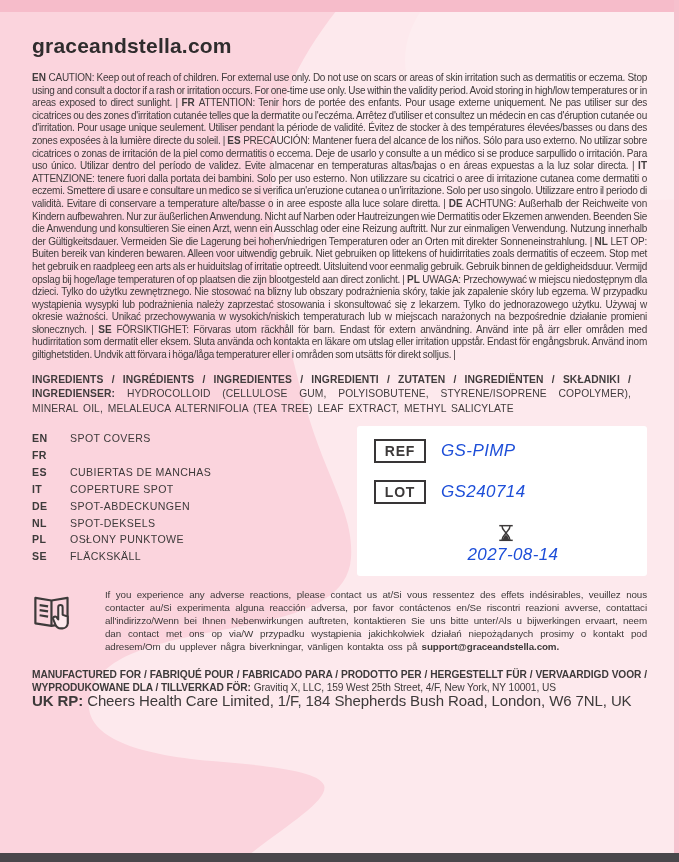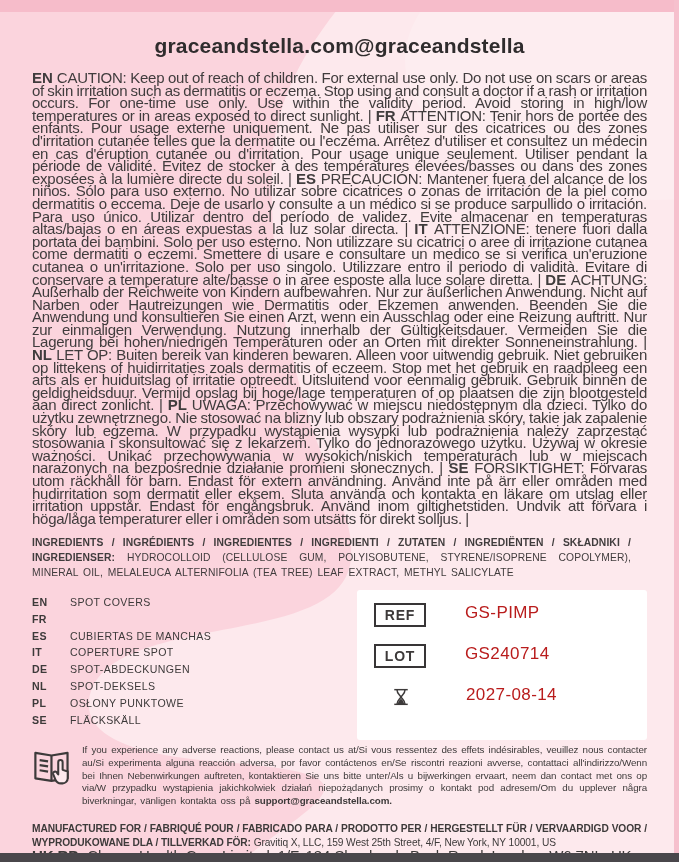--- a/index.html
+++ b/index.html
@@ -4,41 +4,41 @@
 <style>
   html,body{margin:0;padding:0;background:#fff;}
   .label{
     position:relative;width:679px;height:862px;overflow:hidden;
     font-family:"Liberation Sans","DejaVu Sans",sans-serif;
     color:#3d3a3a;background:#fbd4dd;
   }
   .bg{position:absolute;inset:0;z-index:0;}
   .content{position:absolute;inset:0;z-index:1;box-sizing:border-box;
     padding:24px 32px 0 32px;height:100%;overflow:hidden;}
-  .hdr{display:flex;justify-content:center;align-items:baseline;margin-top:10px;}
+  .hdr{display:flex;justify-content:space-between;align-items:baseline;margin-top:10px;}
   .hdr .site,.hdr .handle{font-size:21px;font-weight:700;letter-spacing:.2px;color:#2f2c2d;}
-  .caution{margin:14px 0 0 0;font-size:15px;line-height:12.6px;text-align:justify;
+  .caution{margin:14px 0 0 0;font-size:10px;line-height:12.6px;text-align:justify;
     letter-spacing:-.25px;word-spacing:-.6px;color:#403c3d;}
   .caution b{letter-spacing:0;}
   .ingredients{margin:11px 16px 0 0;font-size:10.3px;line-height:14.8px;text-align:justify;
     letter-spacing:.1px;word-spacing:2px;color:#403c3d;}
   .mid-row{display:flex;margin-top:9px;}
   .langs{width:330px;padding-top:4px;}
   .lang-row{display:flex;font-size:10.6px;line-height:16.9px;letter-spacing:.4px;}
   .lang-row .code{width:38px;font-weight:700;flex:none;}
   .devbox{width:290px;height:150px;background:#ffffff;border-radius:3px;flex:none;
     box-sizing:border-box;padding:13px 10px 10px 17px;display:flex;flex-direction:column;}
-  .dev-row{display:flex;align-items:flex-start;margin-bottom:17px;gap:24px;}
-  .dev-row:last-child{margin-bottom:13px;}
+  .dev-row{display:flex;align-items:center;margin-bottom:17px;}
+  .dev-row:last-child{margin-bottom:13px;flex-direction:column;}
   .sym-rect{display:inline-flex;justify-content:center;align-items:center;width:48px;height:20px;
     border:2.5px solid #38353六;border:2.5px solid #383536;font-size:14px;font-weight:700;
     letter-spacing:.8px;flex:none;}
   .sym-slot{display:inline-flex;justify-content:center;width:53px;flex:none;}
-  .dev-val{font-size:17px;letter-spacing:.4px;margin-left:15px;color:#b91c1c;}
-  .adverse{display:flex;margin-top:4px;align-items:flex-start;}
+  .dev-val{font-size:17px;letter-spacing:.4px;margin-left:15px;color:#1d4ed8;font-style:italic;}
+  .adverse{display:flex;margin-top:13px;align-items:flex-start;gap:23px;}
   .adverse .icon-wrap{width:50px;flex:none;padding-top:3px;}
   .adverse p{margin:0;flex:1;font-size:9.8px;line-height:12.9px;text-align:justify;
     letter-spacing:-.1px;word-spacing:1.5px;}
   .mfg{margin:14px 0 0 0;font-size:10.2px;line-height:13.4px;text-align:justify;
     letter-spacing:-.1px;}
   .mfg-line{margin:0;font-size:15px;line-height:13.4px;letter-spacing:-.1px;}
   .madein{margin:12px 0 0 0;width:322px;font-weight:700;font-size:10.2px;line-height:13.4px;
     text-align:justify;letter-spacing:-.1px;}
   .bottom-bar{position:absolute;left:0;right:0;bottom:0;height:9px;background:#4a474b;z-index:2;}
 </style>
@@ -54,21 +54,20 @@
              C272,766 318,771 324,785 C330,801 282,828 240,862 L679,862 L679,0 Z" fill="#fde9ed"></path>
     <ellipse cx="655" cy="60" rx="250" ry="140" fill="#fdedf0"></ellipse>
     <rect width="679" height="12" fill="#f6bcca"></rect>
     <rect x="674" width="5" height="862" fill="#f6c0cd"></rect>
   </svg>
 
   <div class="content">
 
     <div class="hdr">
       <span class="site">graceandstella.com</span>
-      <span class="handle">@graceandstella</span>
     </div>
 
     <p class="caution"><b>EN </b>CAUTION: Keep out of reach of children. For external use only. Do not use on scars or areas of skin irritation such as dermatitis or eczema. Stop using and consult a doctor if a rash or irritation occurs. For one-time use only. Use within the validity period. Avoid storing in high/low temperatures or in areas exposed to direct sunlight. | <b>FR </b>ATTENTION: Tenir hors de portée des enfants. Pour usage externe uniquement. Ne pas utiliser sur des cicatrices ou des zones d'irritation cutanée telles que la dermatite ou l'eczéma. Arrêtez d'utiliser et consultez un médecin en cas d'éruption cutanée ou d'irritation. Pour usage unique seulement. Utiliser pendant la période de validité. Évitez de stocker à des températures élevées/basses ou dans des zones exposées à la lumière directe du soleil. | <b>ES </b>PRECAUCIÓN: Mantener fuera del alcance de los niños. Sólo para uso externo. No utilizar sobre cicatrices o zonas de irritación de la piel como dermatitis o eccema. Deje de usarlo y consulte a un médico si se produce sarpullido o irritación. Para uso único. Utilizar dentro del período de validez. Evite almacenar en temperaturas altas/bajas o en áreas expuestas a la luz solar directa. | <b>IT </b>ATTENZIONE: tenere fuori dalla portata dei bambini. Solo per uso esterno. Non utilizzare su cicatrici o aree di irritazione cutanea come dermatiti o eczemi. Smettere di usare e consultare un medico se si verifica un'eruzione cutanea o un'irritazione. Solo per uso singolo. Utilizzare entro il periodo di validità. Evitare di conservare a temperature alte/basse o in aree esposte alla luce solare diretta. | <b>DE </b>ACHTUNG: Außerhalb der Reichweite von Kindern aufbewahren. Nur zur äußerlichen Anwendung. Nicht auf Narben oder Hautreizungen wie Dermatitis oder Ekzemen anwenden. Beenden Sie die Anwendung und konsultieren Sie einen Arzt, wenn ein Ausschlag oder eine Reizung auftritt. Nur zur einmaligen Verwendung. Nutzung innerhalb der Gültigkeitsdauer. Vermeiden Sie die Lagerung bei hohen/niedrigen Temperaturen oder an Orten mit direkter Sonneneinstrahlung. | <b>NL </b>LET OP: Buiten bereik van kinderen bewaren. Alleen voor uitwendig gebruik. Niet gebruiken op littekens of huidirritaties zoals dermatitis of eczeem. Stop met het gebruik en raadpleeg een arts als er huiduitslag of irritatie optreedt. Uitsluitend voor eenmalig gebruik. Gebruik binnen de geldigheidsduur. Vermijd opslag bij hoge/lage temperaturen of op plaatsen die zijn blootgesteld aan direct zonlicht. | <b>PL </b>UWAGA: Przechowywać w miejscu niedostępnym dla dzieci. Tylko do użytku zewnętrznego. Nie stosować na blizny lub obszary podrażnienia skóry, takie jak zapalenie skóry lub egzema. W przypadku wystąpienia wysypki lub podrażnienia należy zaprzestać stosowania i skonsultować się z lekarzem. Tylko do jednorazowego użytku. Używaj w okresie ważności. Unikać przechowywania w wysokich/niskich temperaturach lub w miejscach narażonych na bezpośrednie działanie promieni słonecznych. | <b>SE </b>FÖRSIKTIGHET: Förvaras utom räckhåll för barn. Endast för extern användning. Använd inte på ärr eller områden med hudirritation som dermatit eller eksem. Sluta använda och kontakta en läkare om utslag eller irritation uppstår. Endast för engångsbruk. Använd inom giltighetstiden. Undvik att förvara i höga/låga temperaturer eller i områden som utsätts för direkt solljus. |</p>
 
     <p class="ingredients"><b>INGREDIENTS / INGRÉDIENTS / INGREDIENTES / INGREDIENTI / ZUTATEN / INGREDIËNTEN / SKŁADNIKI / INGREDIENSER:</b><span> HYDROCOLLOID (CELLULOSE GUM, POLYISOBUTENE, STYRENE/ISOPRENE COPOLYMER), MINERAL OIL, MELALEUCA ALTERNIFOLIA (TEA TREE) LEAF EXTRACT, METHYL SALICYLATE</span></p>
 
     <div class="mid-row">
       <div class="langs">
           <div class="lang-row">
             <span class="code">EN</span>

